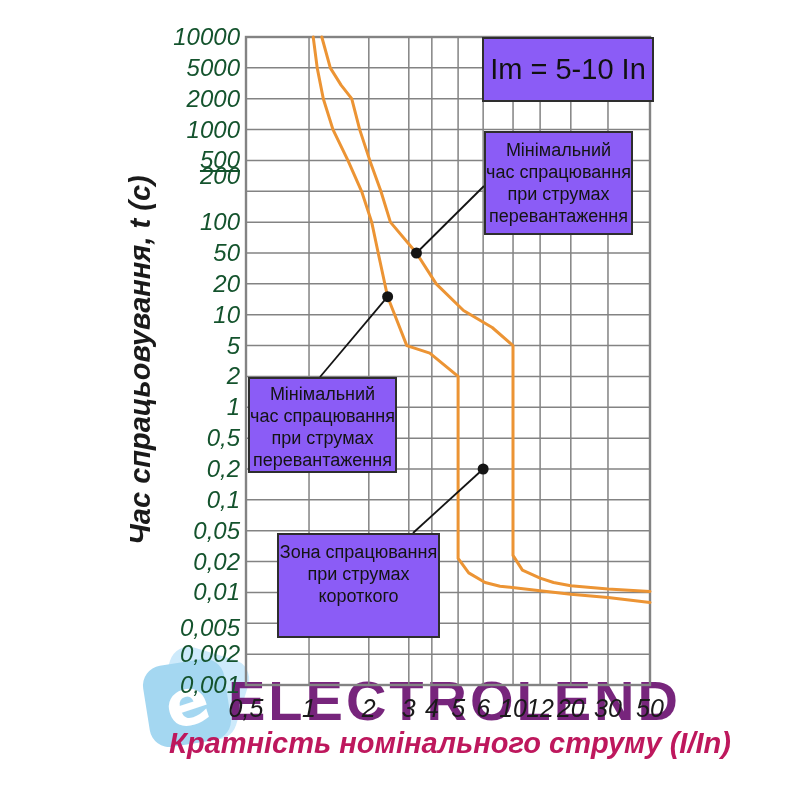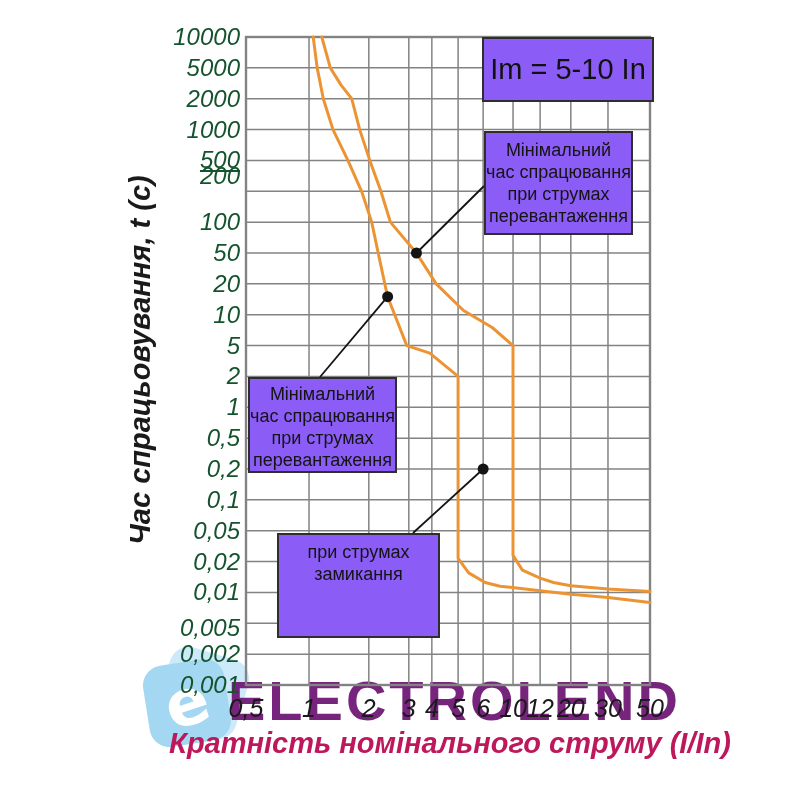--- a/index.html
+++ b/index.html
@@ -105,22 +105,23 @@
   </div>
 
   <div class="callout" id="min-box">
     <span>Мінімальний</span>
     <span>час спрацювання</span>
     <span>при струмах</span>
     <span>перевантаження</span>
   </div>
 
   <div class="callout" id="zone-box">
+    <span>Зона спрацювання</span>
     <span>при струмах</span>
-    <span>замикання</span>
+    <span>короткого</span>
   </div>
 
   <div id="y-title">Час спрацьовування, t (c)</div>
   <div id="x-title">Кратність номінального струму (I/In)</div>
 
   <div id="y-ticks">
       <div class="ytick" style="top: 23px;">10000</div>
       <div class="ytick" style="top: 53.8571px;">5000</div>
       <div class="ytick" style="top: 84.7143px;">2000</div>
       <div class="ytick" style="top: 115.571px;">1000</div>

